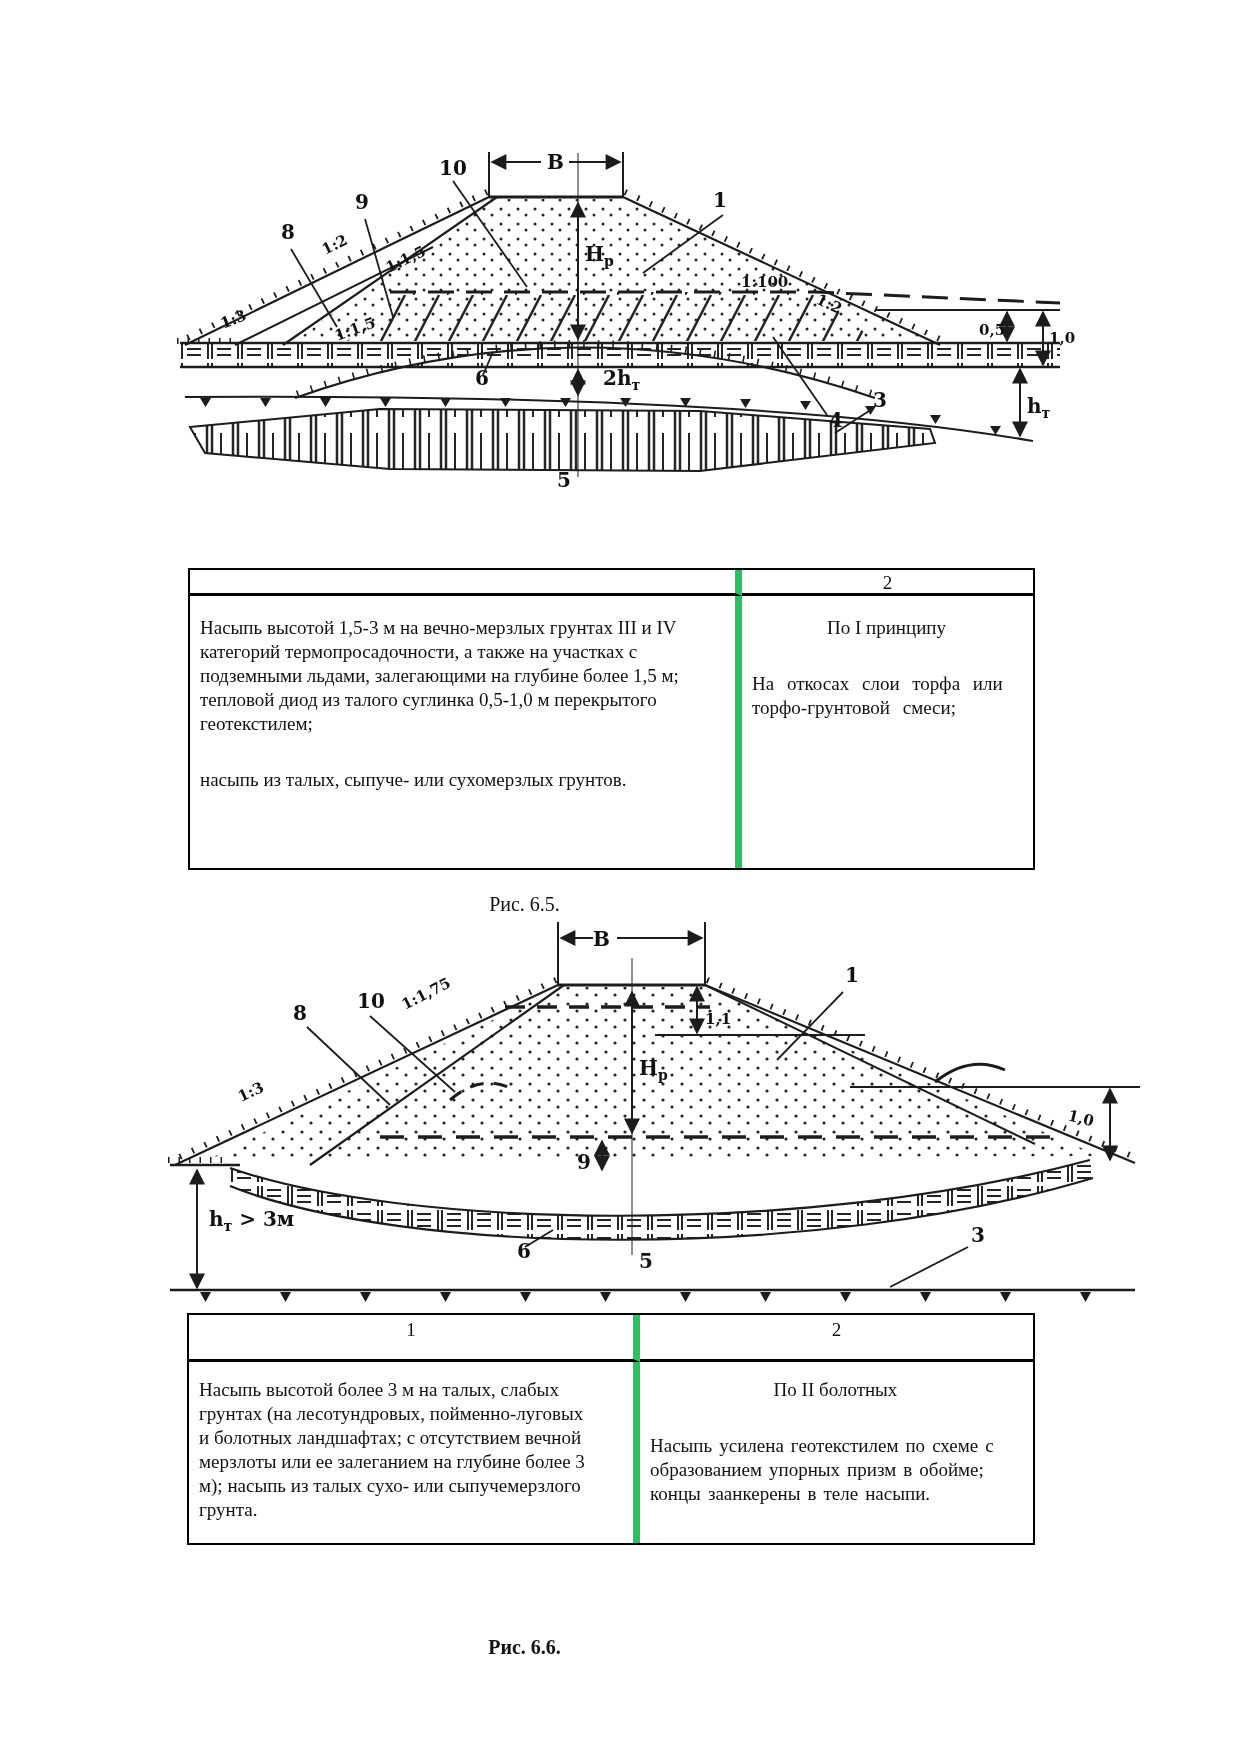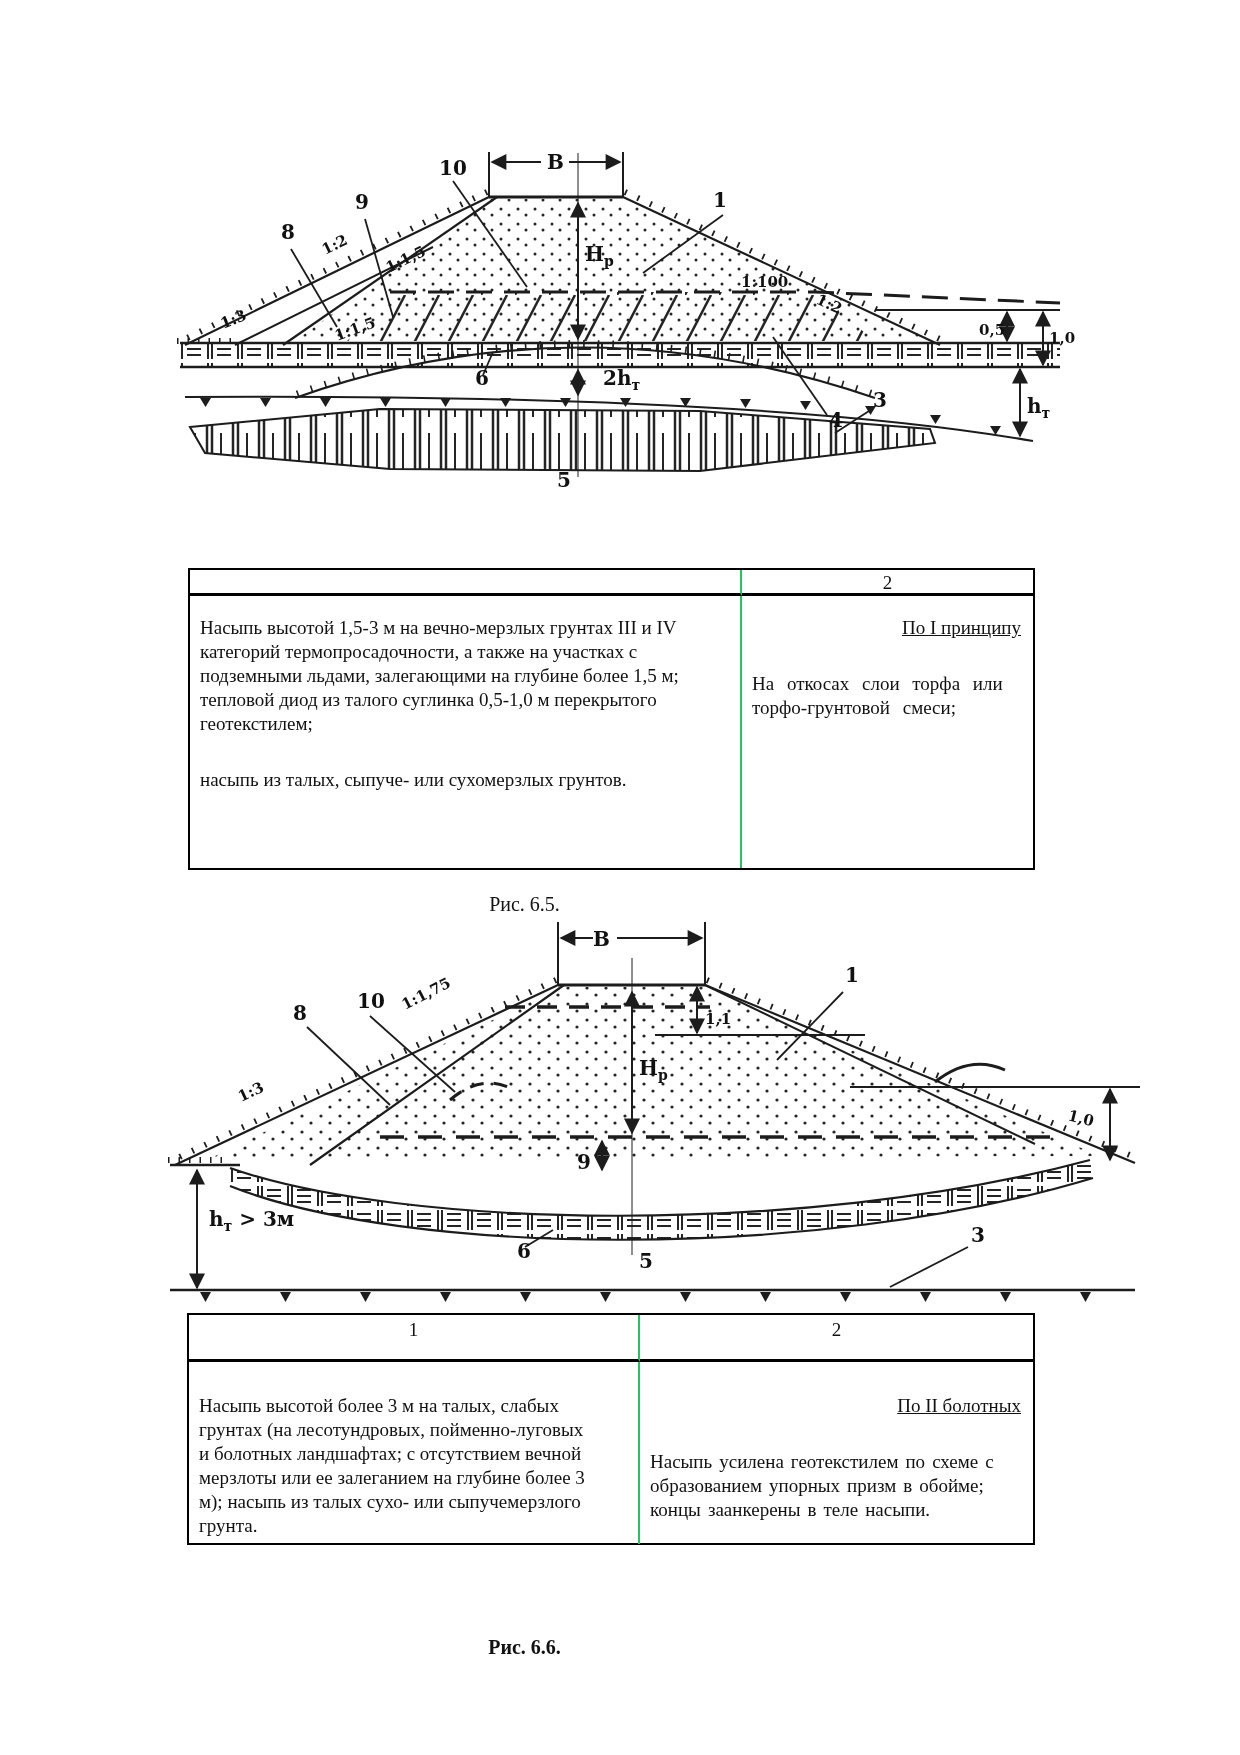--- a/index.html
+++ b/index.html
@@ -5,28 +5,28 @@
   html,body{margin:0;padding:0;background:#ffffff;}
   #page{position:relative;width:1240px;height:1755px;background:#ffffff;overflow:hidden;
         font-family:"Liberation Serif","DejaVu Serif",serif;color:#111;}
   .fig{position:absolute;}
   .fig svg{display:block;}
   
   .doc-table{position:absolute;display:grid;border:2px solid #000;box-sizing:border-box;background:#fff;}
   #table1{left:188px;top:568px;width:847px;height:302px;grid-template-columns:552px 1fr;grid-template-rows:26px 1fr;}
   #table2{left:187px;top:1313px;width:848px;height:232px;grid-template-columns:451px 1fr;grid-template-rows:47px 1fr;}
   .th,.td{box-sizing:border-box;font-size:19px;line-height:24px;}
-  .col-l{border-right:2px solid #22c55e;}
+  .col-l{border-right:7px solid #22c55e;}
   .th{border-bottom:3px solid #000;text-align:center;padding-top:1px;}
   #table2 .th{padding-top:3px;}
   .td{padding:20px 12px 6px 10px;}
-  #table2 .td{padding-top:32px;}
+  #table2 .td{padding-top:16px;}
   .td p{margin:0;white-space:pre-line;}
   .td p + p{margin-top:32px;}
-  .centered{text-align:right;text-decoration:underline;}
+  .centered{text-align:center;}
   .wide-words{word-spacing:0.42em;}
   .slight-wide{word-spacing:0.12em;}
   .caption{position:absolute;left:0;width:1049px;text-align:center;font-size:20px;}
   #caption1{top:893px;}
   #caption2{top:1636px;font-weight:bold;}
   
   .ink{stroke:#1c1c1c;fill:none;}
   .dlabel{font-family:"DejaVu Serif",serif;font-weight:bold;font-size:20px;fill:#111;}
   .dsmall{font-family:"DejaVu Serif",serif;font-weight:bold;font-size:15px;fill:#111;}
 </style>

